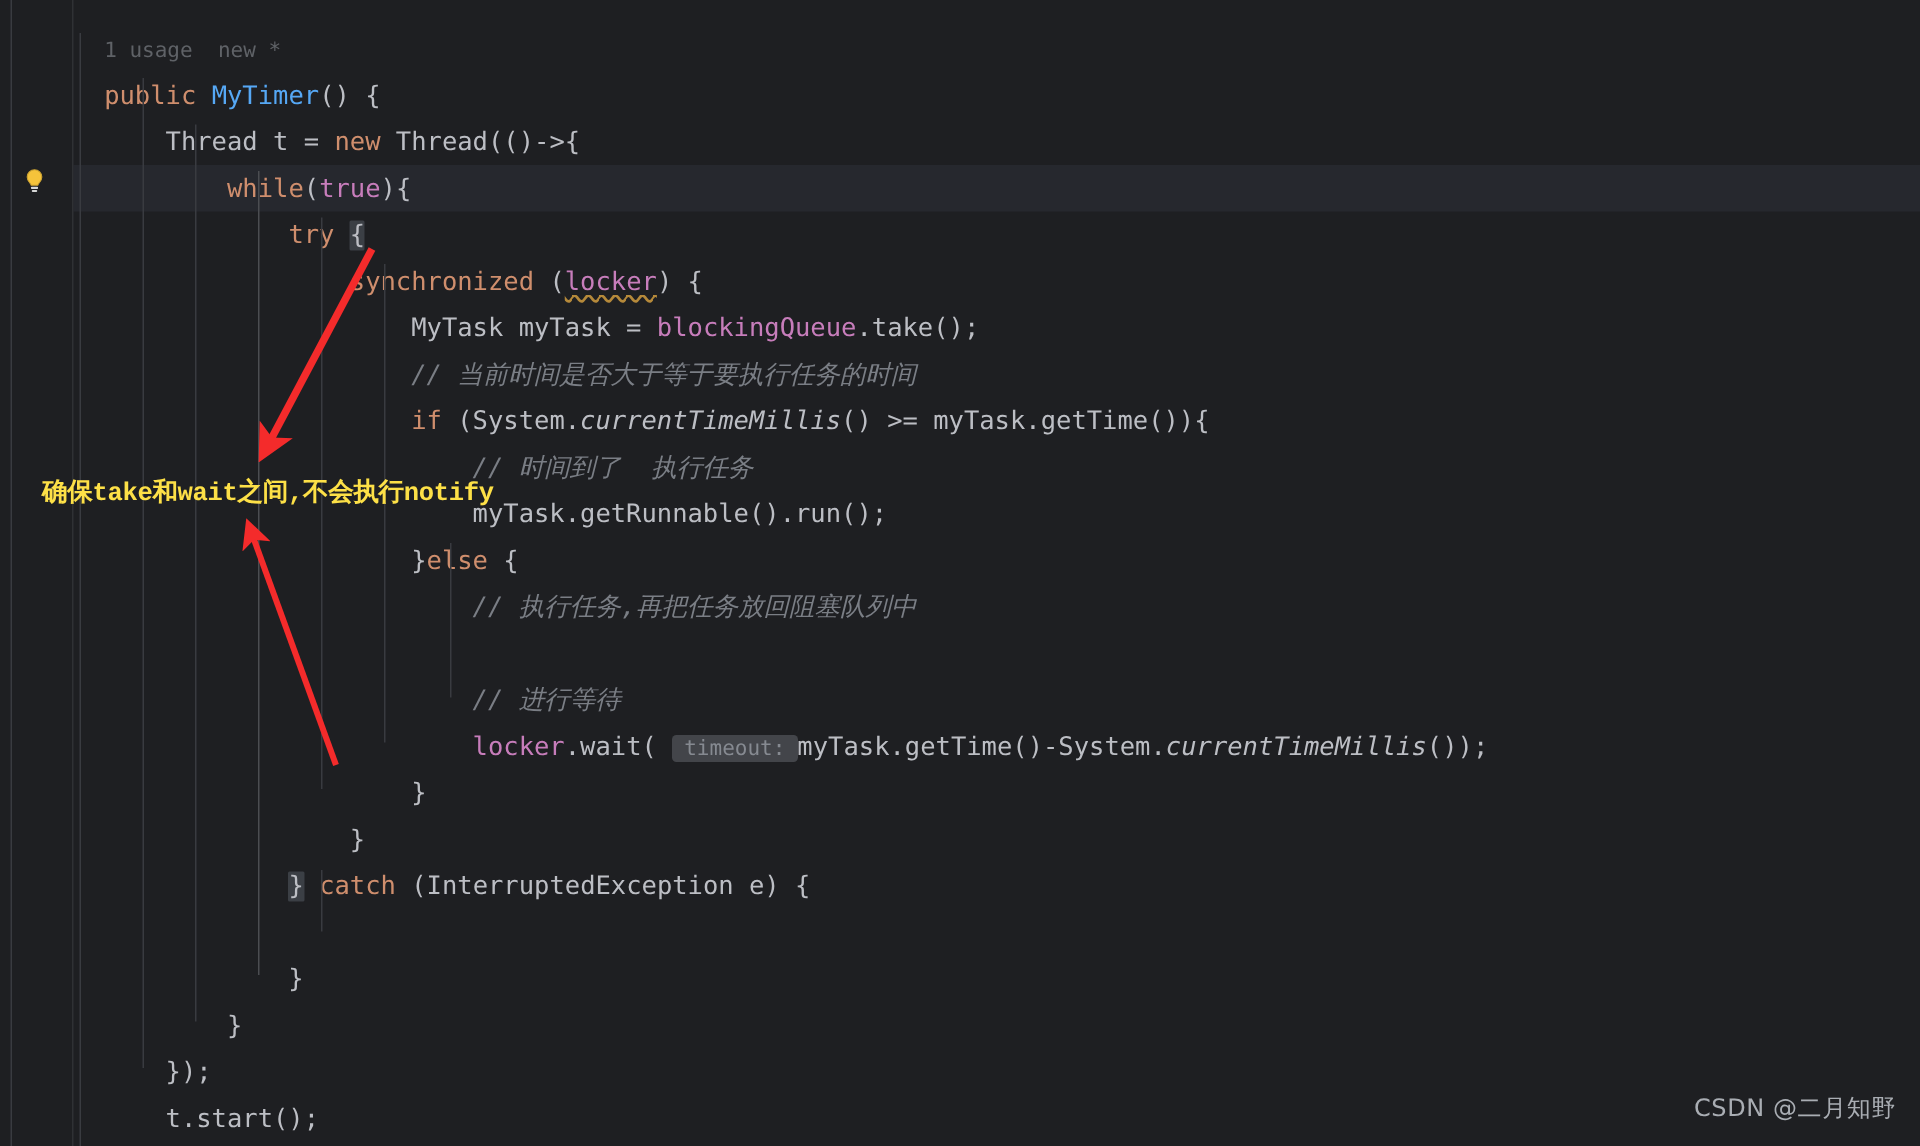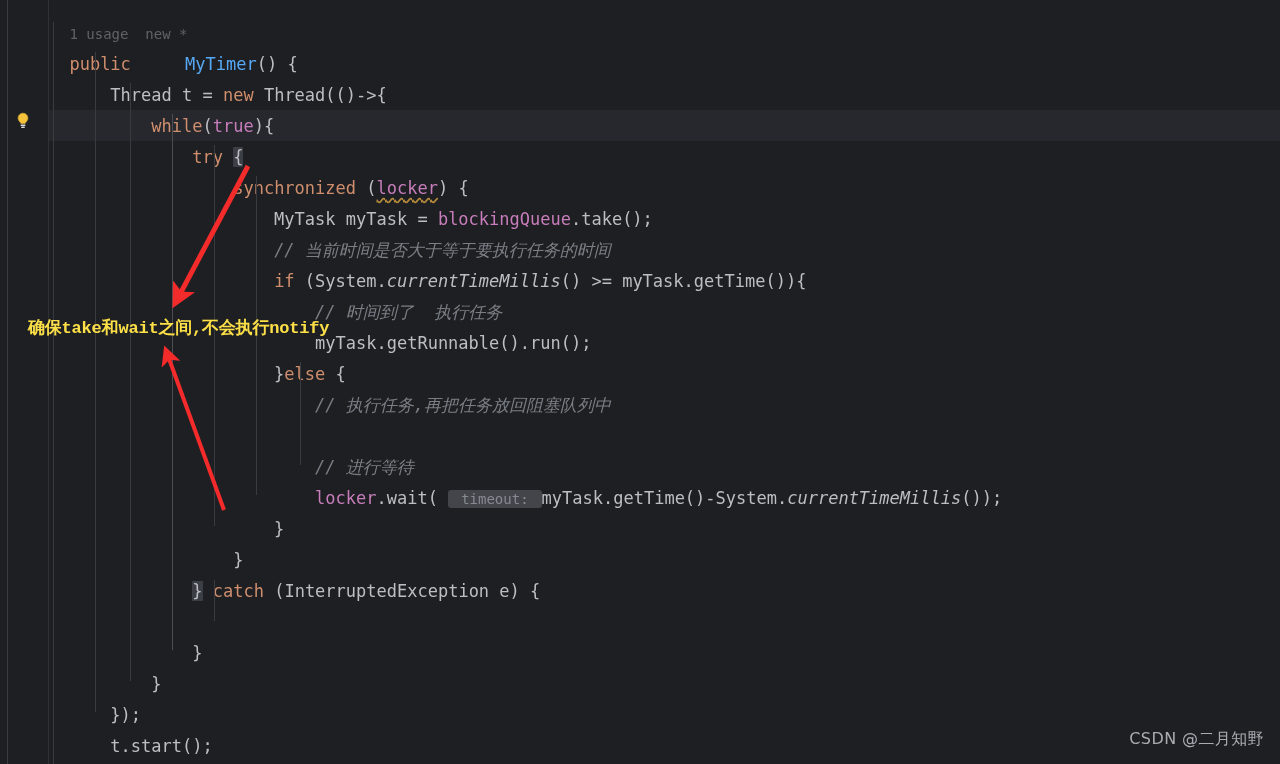--- a/index.html
+++ b/index.html
@@ -79,42 +79,42 @@
     position: absolute;
     width: 1px;
     background: #393b40;
     z-index: 3;
   }
   .guide.bright { background: #4b4d51; }
 
   
   .kw   { color: #cf8e6d; }           
   .kw2  { color: #c77dbb; }
-  .cls  { color: #56a8f5; margin-left: 44px; }           
+  .cls  { color: #56a8f5; }           
   .fld  { color: #c77dbb; }
   .stat { color: #bcbec4; font-style: italic; }  
   .cmt  { color: #7a7e85; font-style: italic; }
   .plain{ color: #bcbec4; }
   .codevision { color: #5f6267; font-size: 14px; font-style: normal; }
 
   .brace-hl {
     background: #3b3f45;
     border-radius: 1px;
   }
   .warn-underline {
     text-decoration: underline wavy #b5893a;
     text-decoration-skip-ink: none;
     text-underline-offset: 3px;
   }
   .hint {
     background: #43454a;
     color: #868a91;
     font-size: 14px;
     border-radius: 3px;
-    padding: 1px 13px;
+    padding: 1px 8px;
     font-style: normal;
   }
 
   
   #annot {
     position: absolute;
     left: 0; top: 0;
     width: 1280px; height: 764px;
     z-index: 8;
     pointer-events: none;

